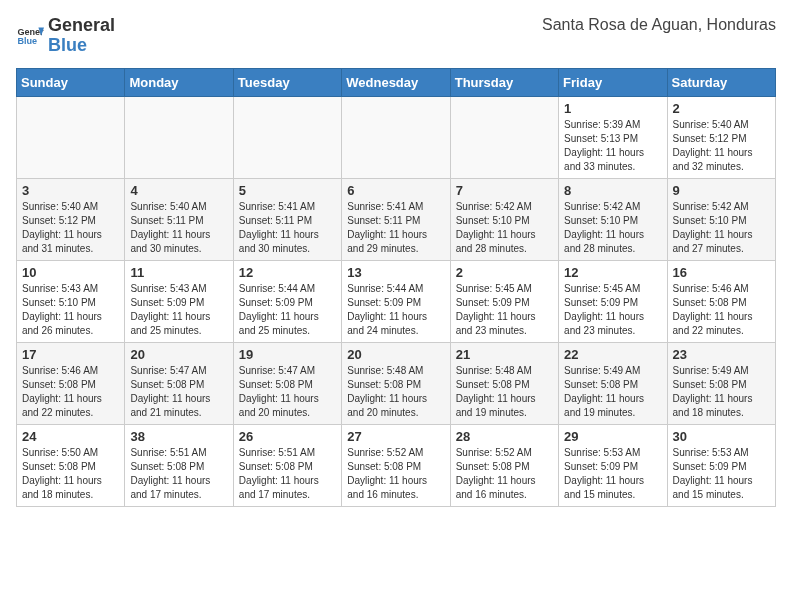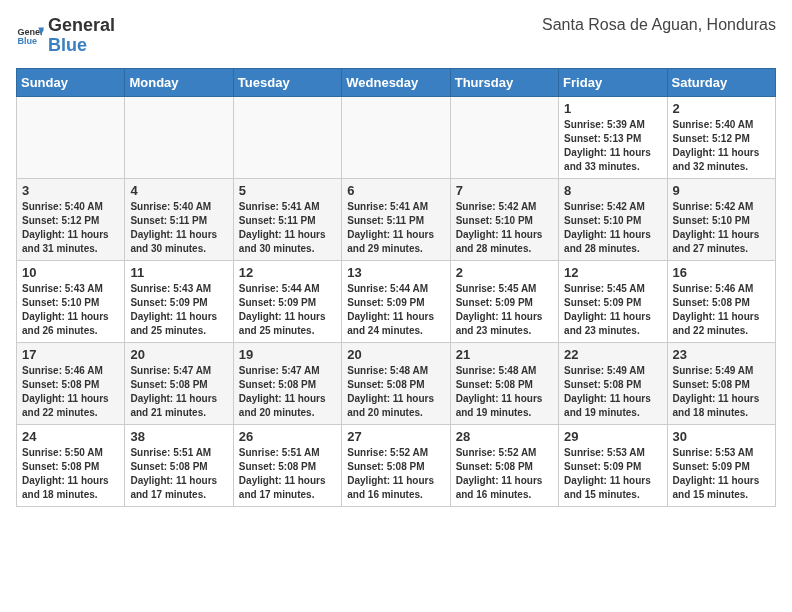--- a/index.html
+++ b/index.html
@@ -78,21 +78,20 @@
     .day-number {
       font-size: 13px;
       font-weight: bold;
       margin-bottom: 2px;
       display: block;
     }
     .day-info {
       font-size: 10px;
       line-height: 1.4;
       color: #333;
-      font-weight: bold;
     }
     tr:nth-child(even) td {
       background: #f5f5f5;
     }
     tr:nth-child(even) td.empty {
       background: #efefef;
     }
   </style>
 </head>
 <body>

